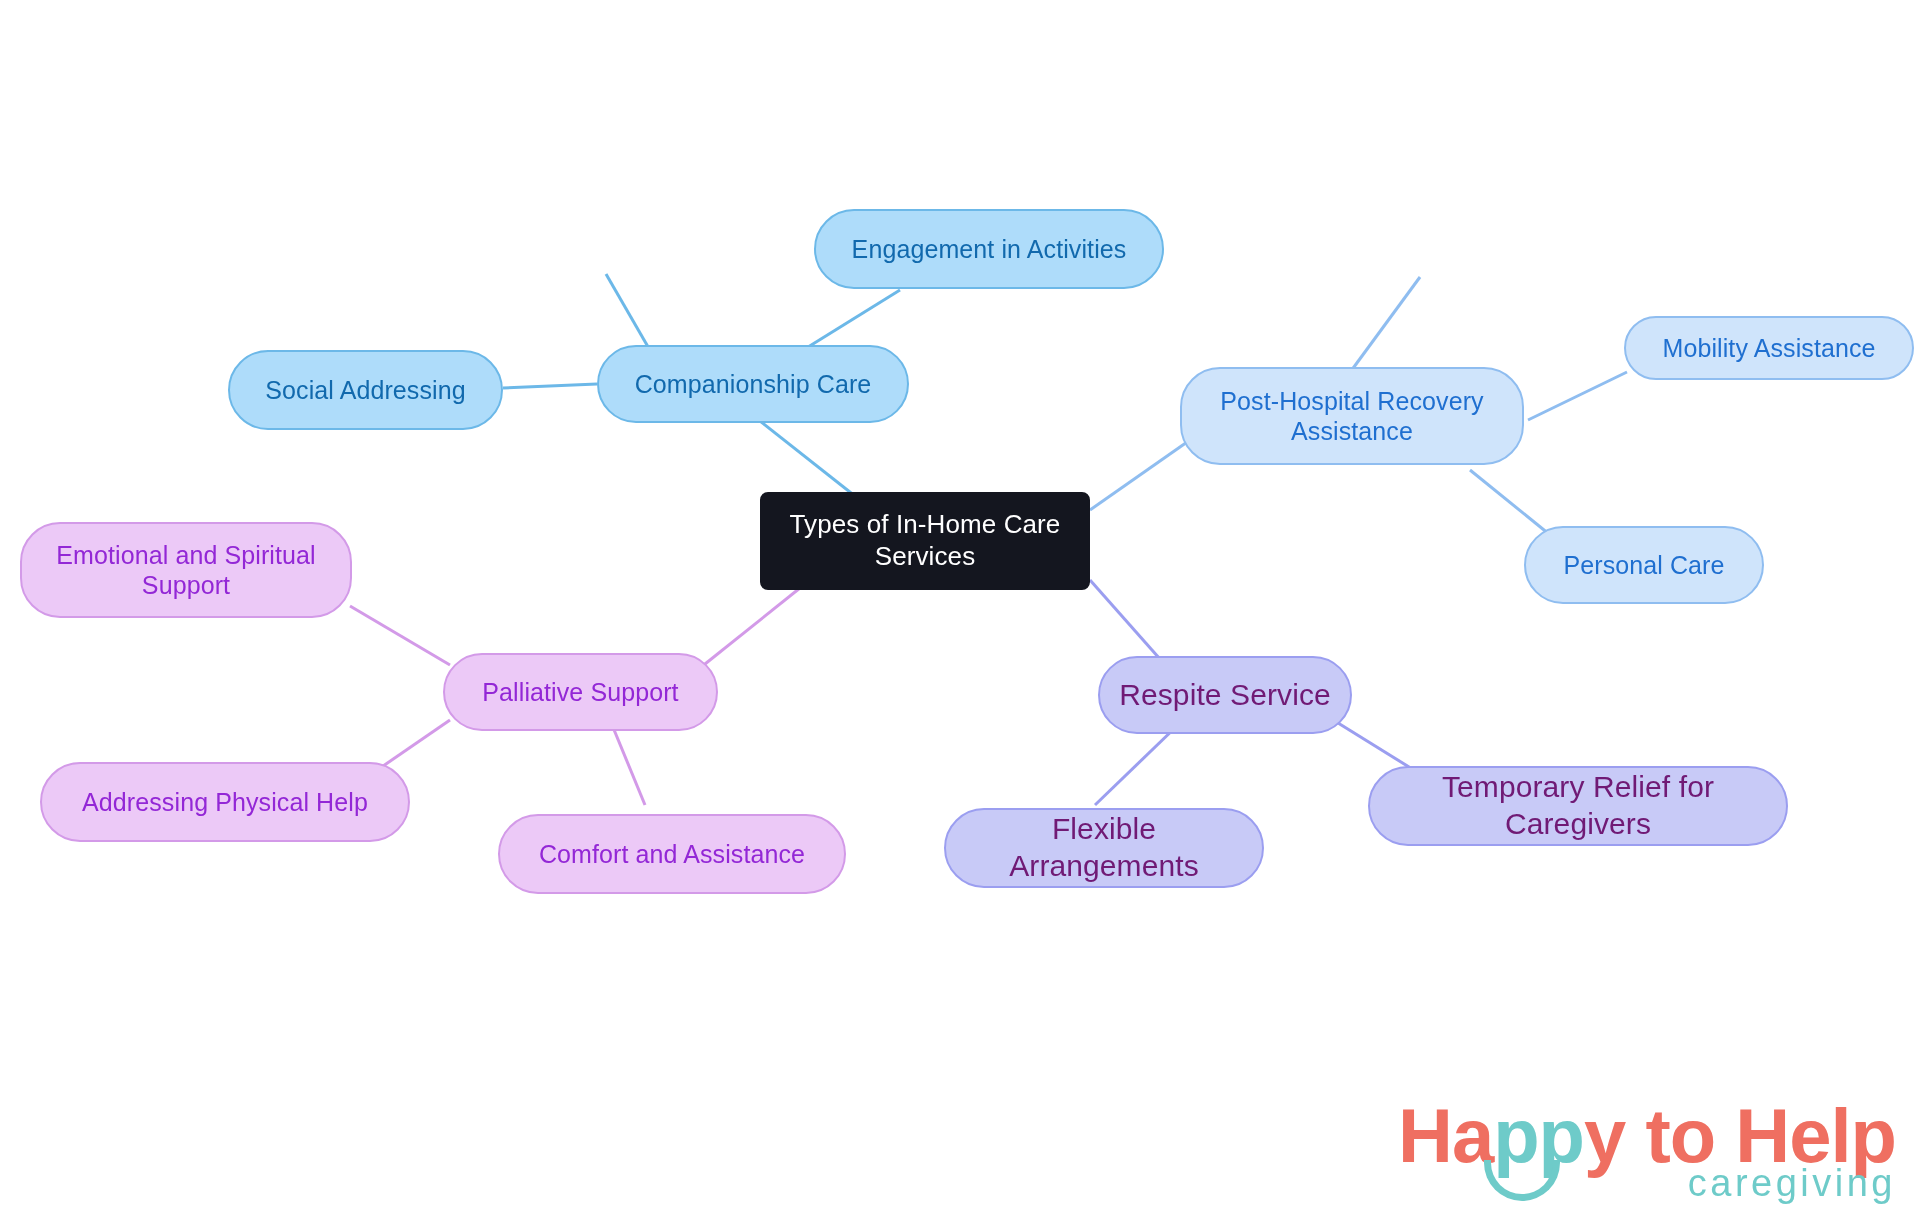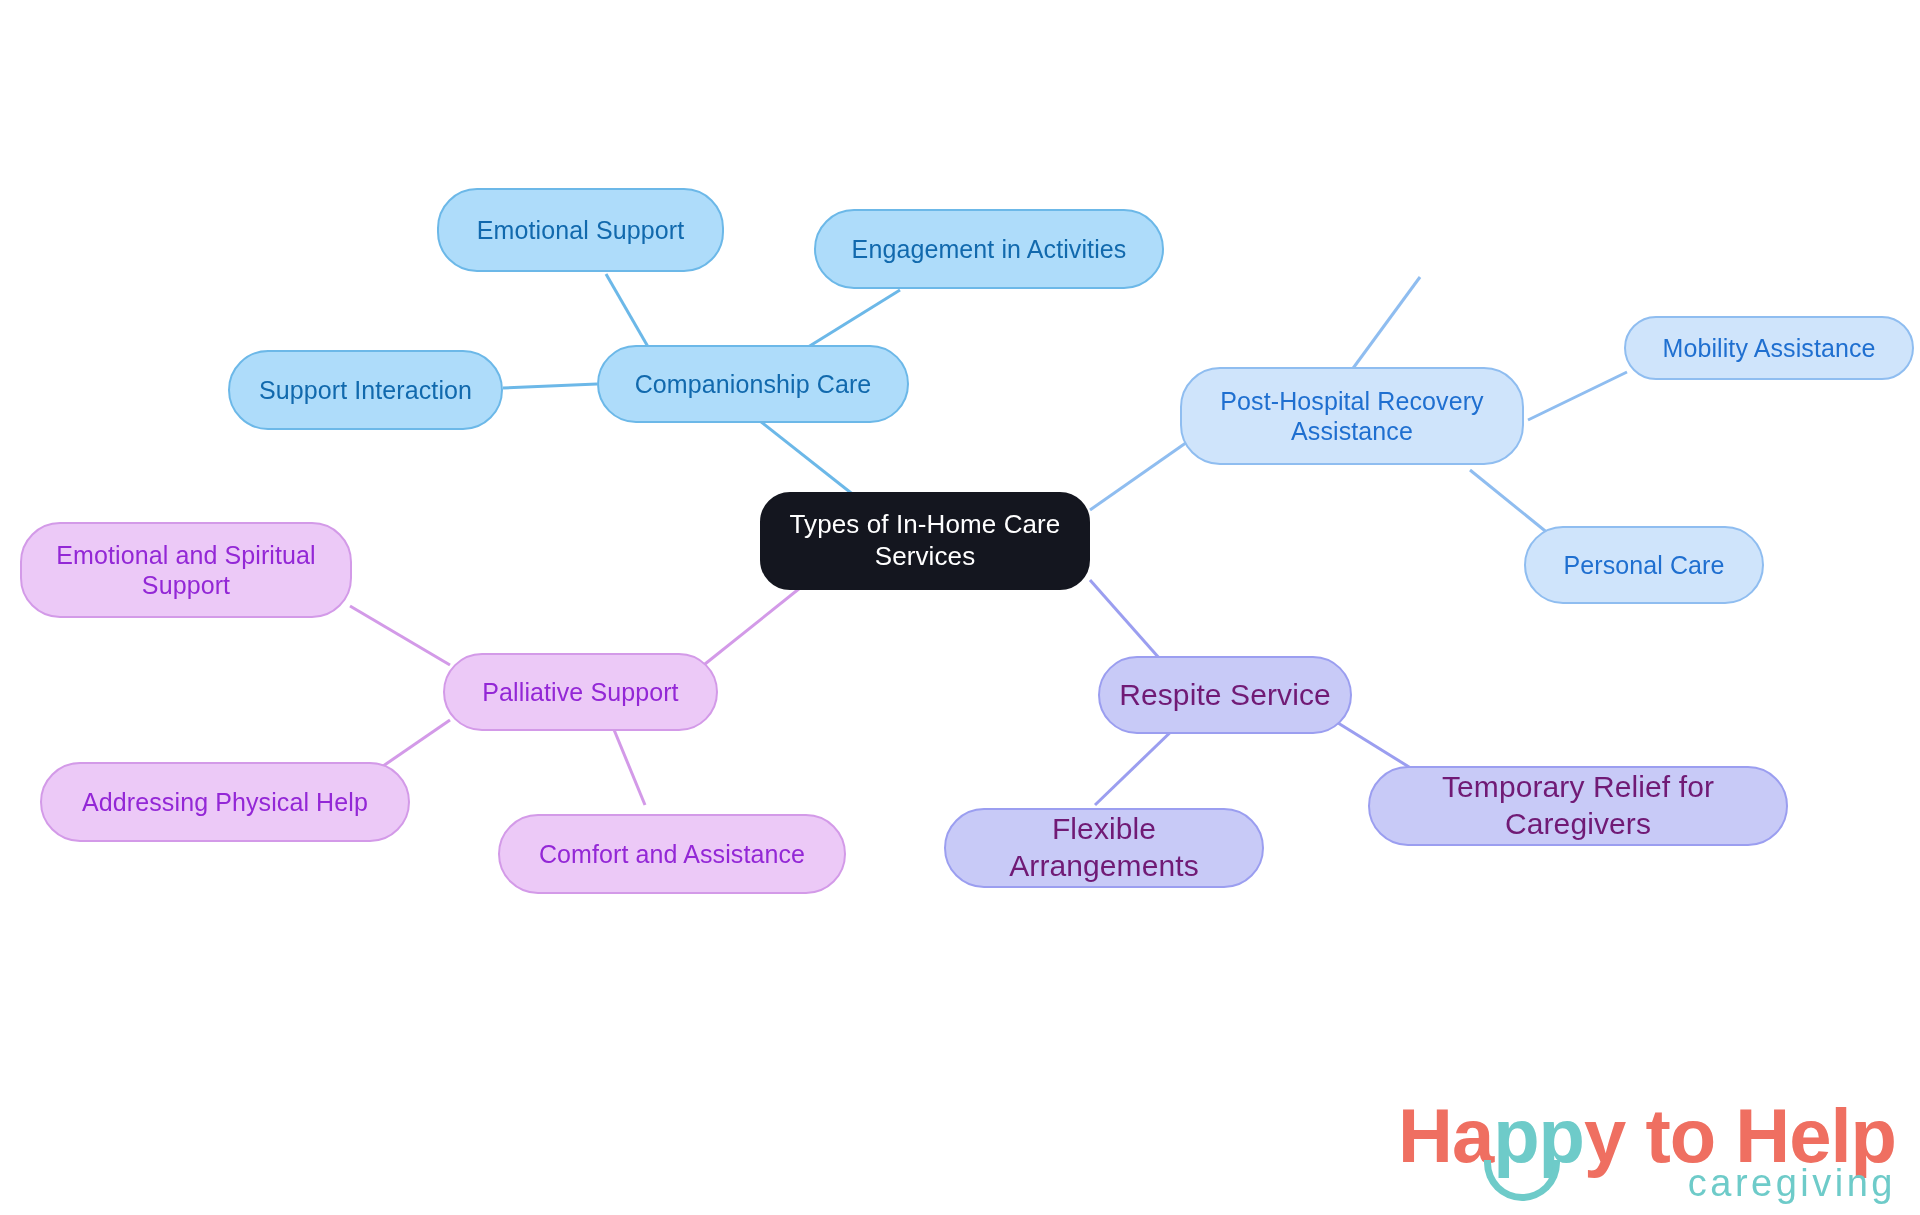--- a/index.html
+++ b/index.html
@@ -47,21 +47,21 @@
     letter-spacing: 0.1px;
     padding: 6px 14px;
   }
 
   
   .node.root {
     background: #14161f;
     border-color: #14161f;
     color: #ffffff;
     font-size: 26px;
-    border-radius: 30px;
+    border-radius: 8px;
   }
 
   
   .node.blue-a {            
     background: #aedcfa;
     border-color: #6cb8e8;
     color: #1169ad;
     font-size: 25px;
   }
   .node.blue-b {            
@@ -150,25 +150,24 @@
 
     <path d="M 1180 723 L 1095 805" stroke="#9b9ef0" stroke-width="3" fill="none"></path>
     <path d="M 1330 718 L 1430 780" stroke="#9b9ef0" stroke-width="3" fill="none"></path>
   </svg>
 
   <div class="node root" style="left:760px; top:492px; width:330px; height:98px;">Types of In-Home Care
 Services</div>
 
   <div class="node blue-a" style="left:597px; top:345px; width:312px; height:78px;">Companionship Care</div>
 
-  <div class="node blue-a" style="left:437px; top:188px; width:287px; height:84px;">Emotional Support</div>
 
   <div class="node blue-a" style="left:814px; top:209px; width:350px; height:80px;">Engagement in Activities</div>
 
-  <div class="node blue-a" style="left:228px; top:350px; width:275px; height:80px;">Support Interaction</div>
+  <div class="node blue-a" style="left:228px; top:350px; width:275px; height:80px;">Social Addressing</div>
 
   <div class="node blue-b" style="left:1180px; top:367px; width:344px; height:98px;">Post-Hospital Recovery
 Assistance</div>
 
 
   <div class="node blue-b" style="left:1624px; top:316px; width:290px; height:64px;">Mobility Assistance</div>
 
   <div class="node blue-b" style="left:1524px; top:526px; width:240px; height:78px;">Personal Care</div>
 
   <div class="node purple" style="left:443px; top:653px; width:275px; height:78px;">Palliative Support</div>

